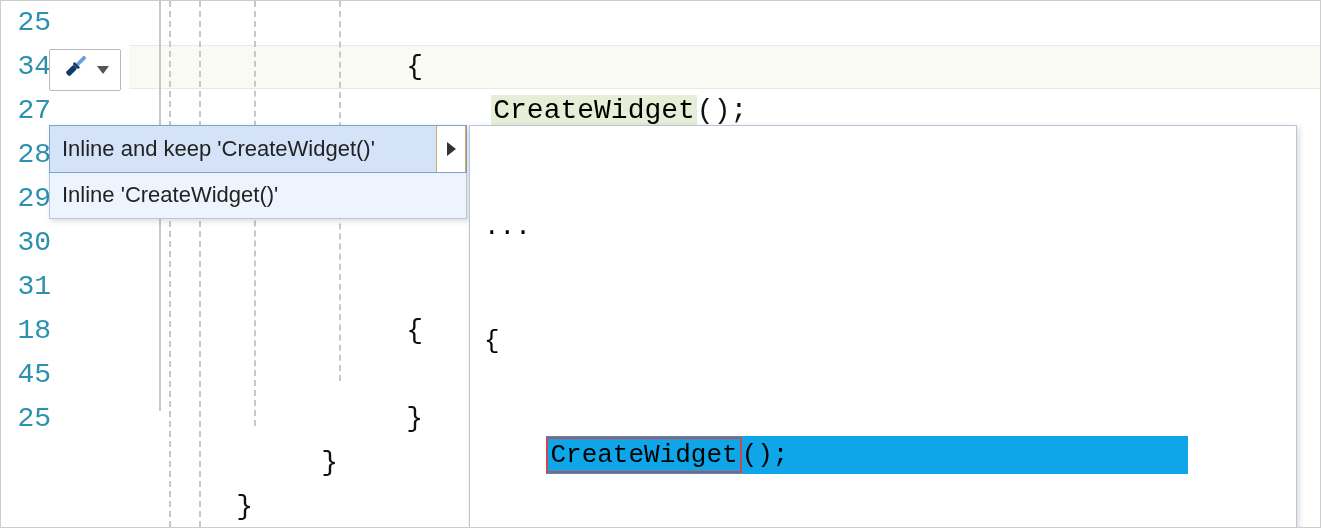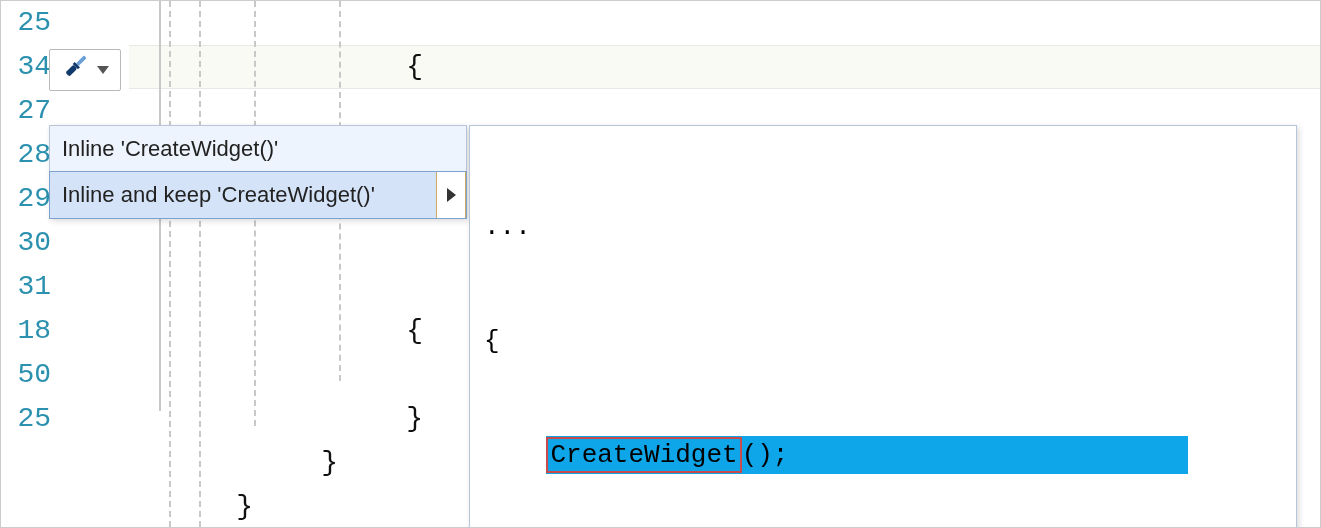--- a/index.html
+++ b/index.html
@@ -172,36 +172,39 @@
 
 <div class="gutter">
   <div class="ln">25</div>
   <div class="ln">34</div>
   <div class="ln">27</div>
   <div class="ln">28</div>
   <div class="ln">29</div>
   <div class="ln">30</div>
   <div class="ln">31</div>
   <div class="ln">18</div>
-  <div class="ln">50</div>
+  <div class="ln">45</div>
   <div class="ln">25</div>
 </div>
 
 <div class="code">
   <div class="current-line"></div>
 
   <div class="vguide" style="left:110px"></div>
   <div class="vguide" style="left:140px"></div>
   <div class="vguide" style="left:195px;top:0;height:425px"></div>
   <div class="vguide" style="left:280px;top:0;height:380px"></div>
 
   <div class="fold-line" style="top:0;height:410px"></div>
 
   <div class="code-line cl-brace" style="top:0">
     <span class="tok-plain">{</span>
+  </div>
+  <div class="code-line cl-call" style="top:44px">
+    <span class="tok-method">CreateWidget</span><span class="tok-plain">();</span>
   </div>
   <div class="code-line cl-brace2" style="top:264px">
     <span class="tok-plain">{</span>
   </div>
   <div class="code-line cl-throw" style="top:308px">
     <span class="tok-keyword">th</span>
   </div>
   <div class="code-line cl-close2" style="top:352px">
     <span class="tok-plain">}</span>
   </div>
@@ -220,28 +223,28 @@
         <rect x="14" y="2" width="4" height="12" fill="#6aa0d8" rx="1"></rect>
         <rect x="12" y="14" width="8" height="3" fill="#12396b"></rect>
         <rect x="13" y="17" width="6" height="12" fill="#12396b" rx="2"></rect>
       </g>
     </svg>
   </span>
   <span class="qa-caret"></span>
 </div>
 
 <div class="menu">
-  <div class="menu-item">
-    <span>Inline 'CreateWidget()'</span>
-  </div>
   <div class="menu-item selected">
     <span>Inline and keep 'CreateWidget()'</span>
     <span class="subarrow">
       <span class="tri"></span>
     </span>
+  </div>
+  <div class="menu-item">
+    <span>Inline 'CreateWidget()'</span>
   </div>
 </div>
 
 <div class="preview">
   <div class="pv-body">
     <div class="pv-line">...</div>
     <div class="pv-line">{</div>
     <div class="pv-line"><span>    </span><span class="pv-del"><span class="box"><span>CreateWidget</span></span><span>();</span></span></div>
     
     

